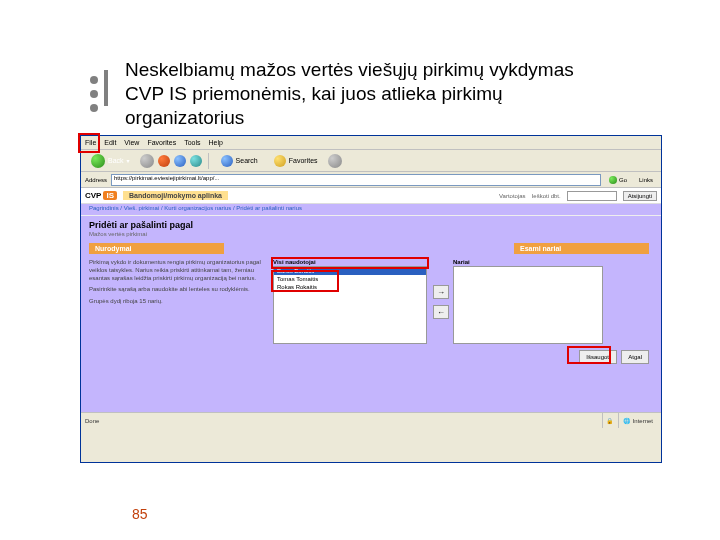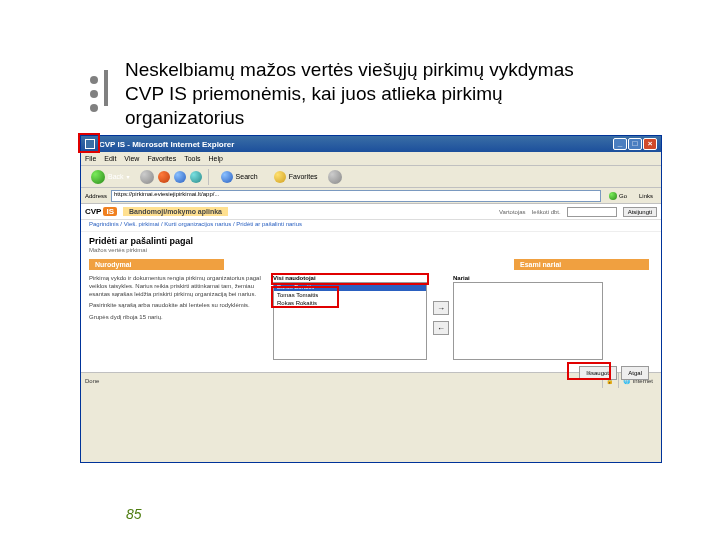--- a/index.html
+++ b/index.html
@@ -24,21 +24,21 @@
   .tb-icon.gray { background: radial-gradient(circle at 30% 30%, #ccc, #888); }
   .tb-icon.red { background: radial-gradient(circle at 30% 30%, #ff7a3a, #c04010); width: 12px; height: 12px; }
   .tb-icon.blue { background: radial-gradient(circle at 30% 30%, #8ac0ff, #2a60c0); width: 12px; height: 12px; }
   .tb-icon.home { background: radial-gradient(circle at 30% 30%, #7ae0e0, #2a8a8a); width: 12px; height: 12px; }
   .tb-icon.star { background: radial-gradient(circle at 30% 30%, #ffe070, #d0a020); width: 12px; height: 12px; }
   .tb-sep { width: 1px; height: 16px; background: #c0c0c0; margin: 0 2px; }
   .addrbar { height: 16px; background: #ece9d8; display: flex; align-items: center; padding: 0 4px; gap: 4px; border-bottom: 1px solid #c0c0c0; font-size: 6px; }
   .addr-input { flex: 1; height: 12px; background: #fff; border: 1px solid #7a99c0; padding: 0 2px; font-size: 6px; overflow: hidden; white-space: nowrap; }
   .go-btn { padding: 0 4px; height: 12px; display: flex; align-items: center; gap: 2px; font-size: 6px; }
   .links { padding: 0 4px; font-size: 6px; }
-  .page { background: #ffffff; height: 168px; }
+  .page { background: #c4b5fd; height: 224px; }
   .page-header { height: 16px; background: #fff; display: flex; align-items: center; padding: 0 4px; border-bottom: 1px solid #ddd; }
   .logo { font-size: 8px; font-weight: bold; }
   .logo .cvp { color: #000; }
   .logo .is { background: #f08020; color: #fff; padding: 0 3px; border-radius: 2px; margin-left: 2px; }
   .env-label { background: #ffe090; padding: 1px 6px; font-size: 7px; margin-left: 6px; font-weight: bold; color: #444; }
   .header-right { margin-left: auto; display: flex; align-items: center; gap: 6px; font-size: 6px; color: #666; }
   .hr-input { height: 10px; width: 50px; border: 1px solid #999; font-size: 6px; }
   .hr-btn { height: 10px; padding: 0 4px; border: 1px solid #999; background: #eee; font-size: 6px; }
   .breadcrumb { height: 12px; padding: 1px 8px; font-size: 6px; color: #2a60c0; border-bottom: 1px solid #eee; }
   .breadcrumb a { color: #2a60c0; text-decoration: none; }
@@ -56,45 +56,37 @@
   .listbox .opt { padding: 1px 3px; }
   .listbox .opt.sel { background: #2a60c0; color: #fff; }
   .red-box { position: absolute; border: 2px solid #e00000; pointer-events: none; }
   .arrow-btn { width: 16px; height: 14px; border: 1px solid #999; background: #eee; margin: 3px 0; display: flex; align-items: center; justify-content: center; font-size: 8px; }
   .arrows { display: flex; flex-direction: column; justify-content: center; }
   .action-row { display: flex; justify-content: flex-end; padding: 2px 12px; gap: 4px; }
   .act-btn { height: 14px; padding: 0 6px; border: 1px solid #999; background: #eee; font-size: 6px; display: flex; align-items: center; }
   .statusbar { height: 16px; background: #ece9d8; border-top: 1px solid #c0c0c0; display: flex; align-items: center; padding: 0 4px; font-size: 6px; color: #333; }
   .statusbar .sb-spacer { flex: 1; }
   .statusbar .sb-cell { border-left: 1px solid #c0c0c0; padding: 0 4px; height: 100%; display: flex; align-items: center; gap: 2px; }
-  .page-num { position: absolute; left: 126px; bottom: 18px; font-size: 14px; color: #4d7c0f; font-style: italic; }
+  .page-num { position: absolute; left: 132px; bottom: 18px; font-size: 14px; color: #c2410c; }
 </style>
 </head>
 <body>
 
 <div class="slide">
   <div class="left-decoration">
     <div class="bar"></div>
     <div class="dot" style="left:0;top:6px"></div>
     <div class="dot" style="left:0;top:20px"></div>
     <div class="dot" style="left:0;top:34px"></div>
   </div>
 
   <div class="title" style="white-space:pre-line">Neskelbiamų mažos vertės viešųjų pirkimų vykdymas
 CVP IS priemonėmis, kai juos atlieka pirkimų organizatorius</div>
 
   <div class="browser">
-    <div class="titlebar">
-      <span class="ie-icon"></span>
-      <span>CVP IS - Microsoft Internet Explorer</span>
-      <span class="spacer"></span>
-      <span class="win-btn">_</span>
-      <span class="win-btn">□</span>
-      <span class="win-btn close">×</span>
-    </div>
     <div class="menubar">
       <span>File</span>
       <span>Edit</span>
       <span>View</span>
       <span>Favorites</span>
       <span>Tools</span>
       <span>Help</span>
     </div>
     <div class="toolbar">
       <span class="tb-btn back">

